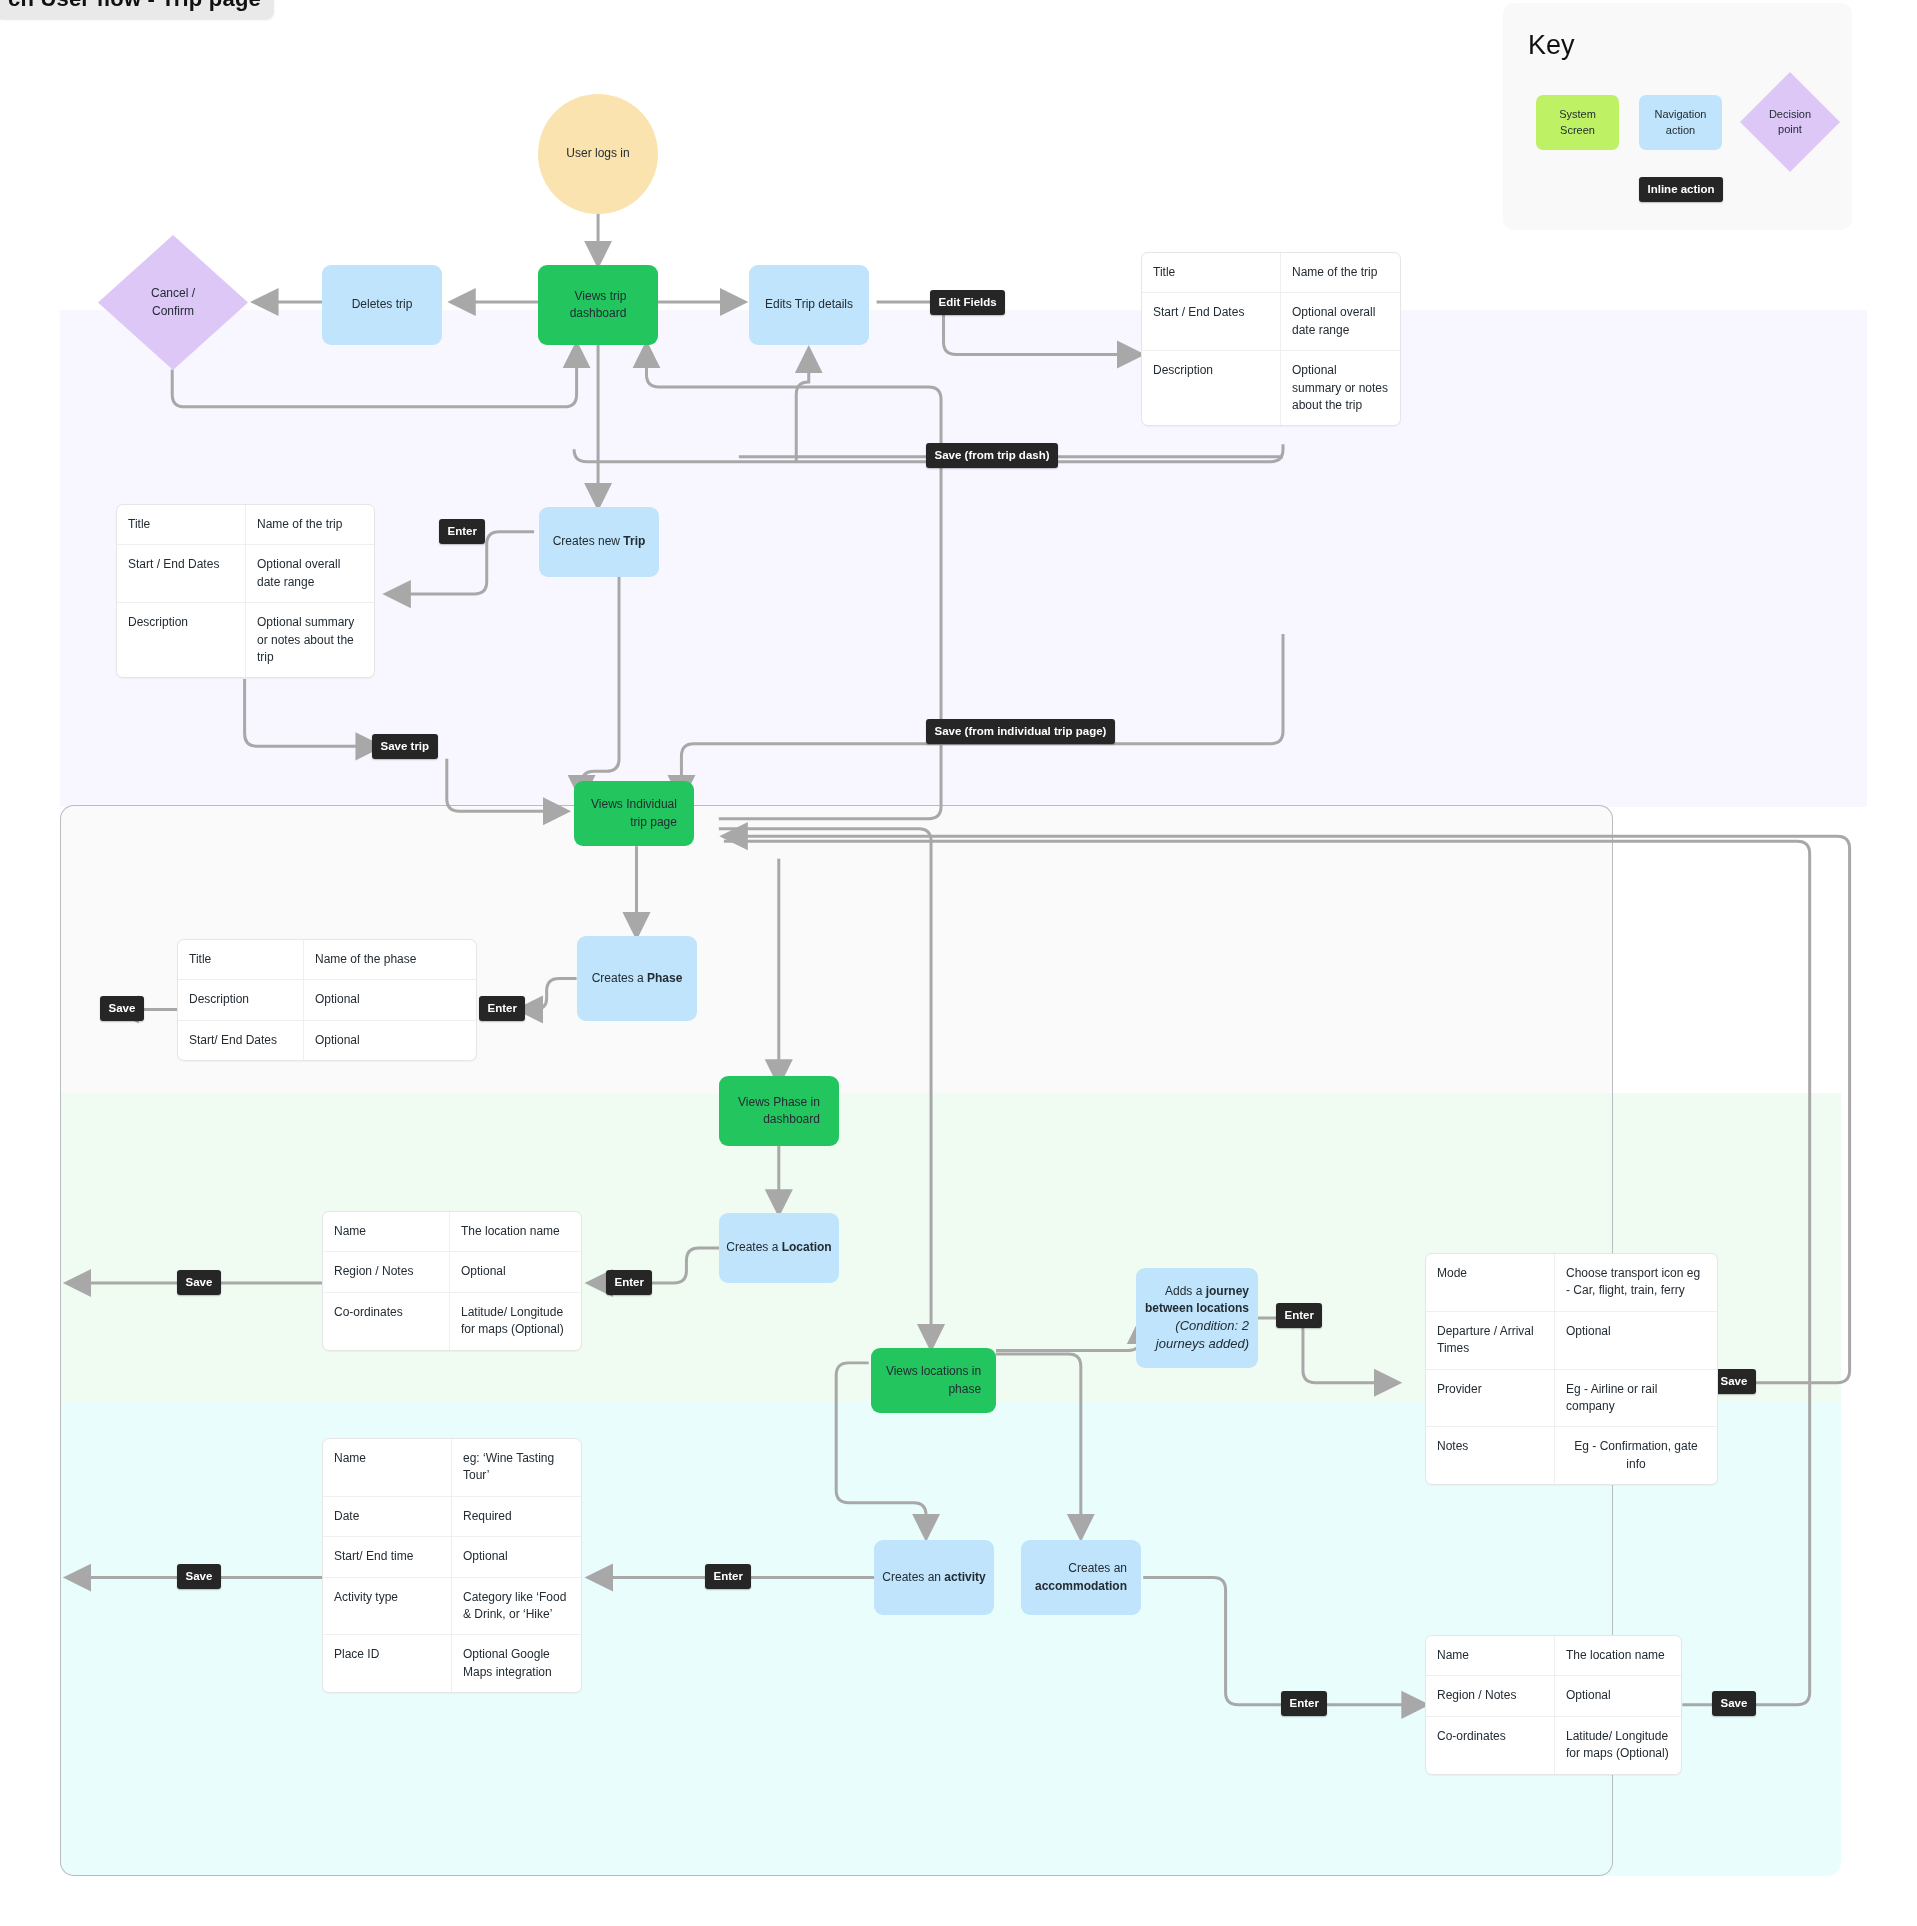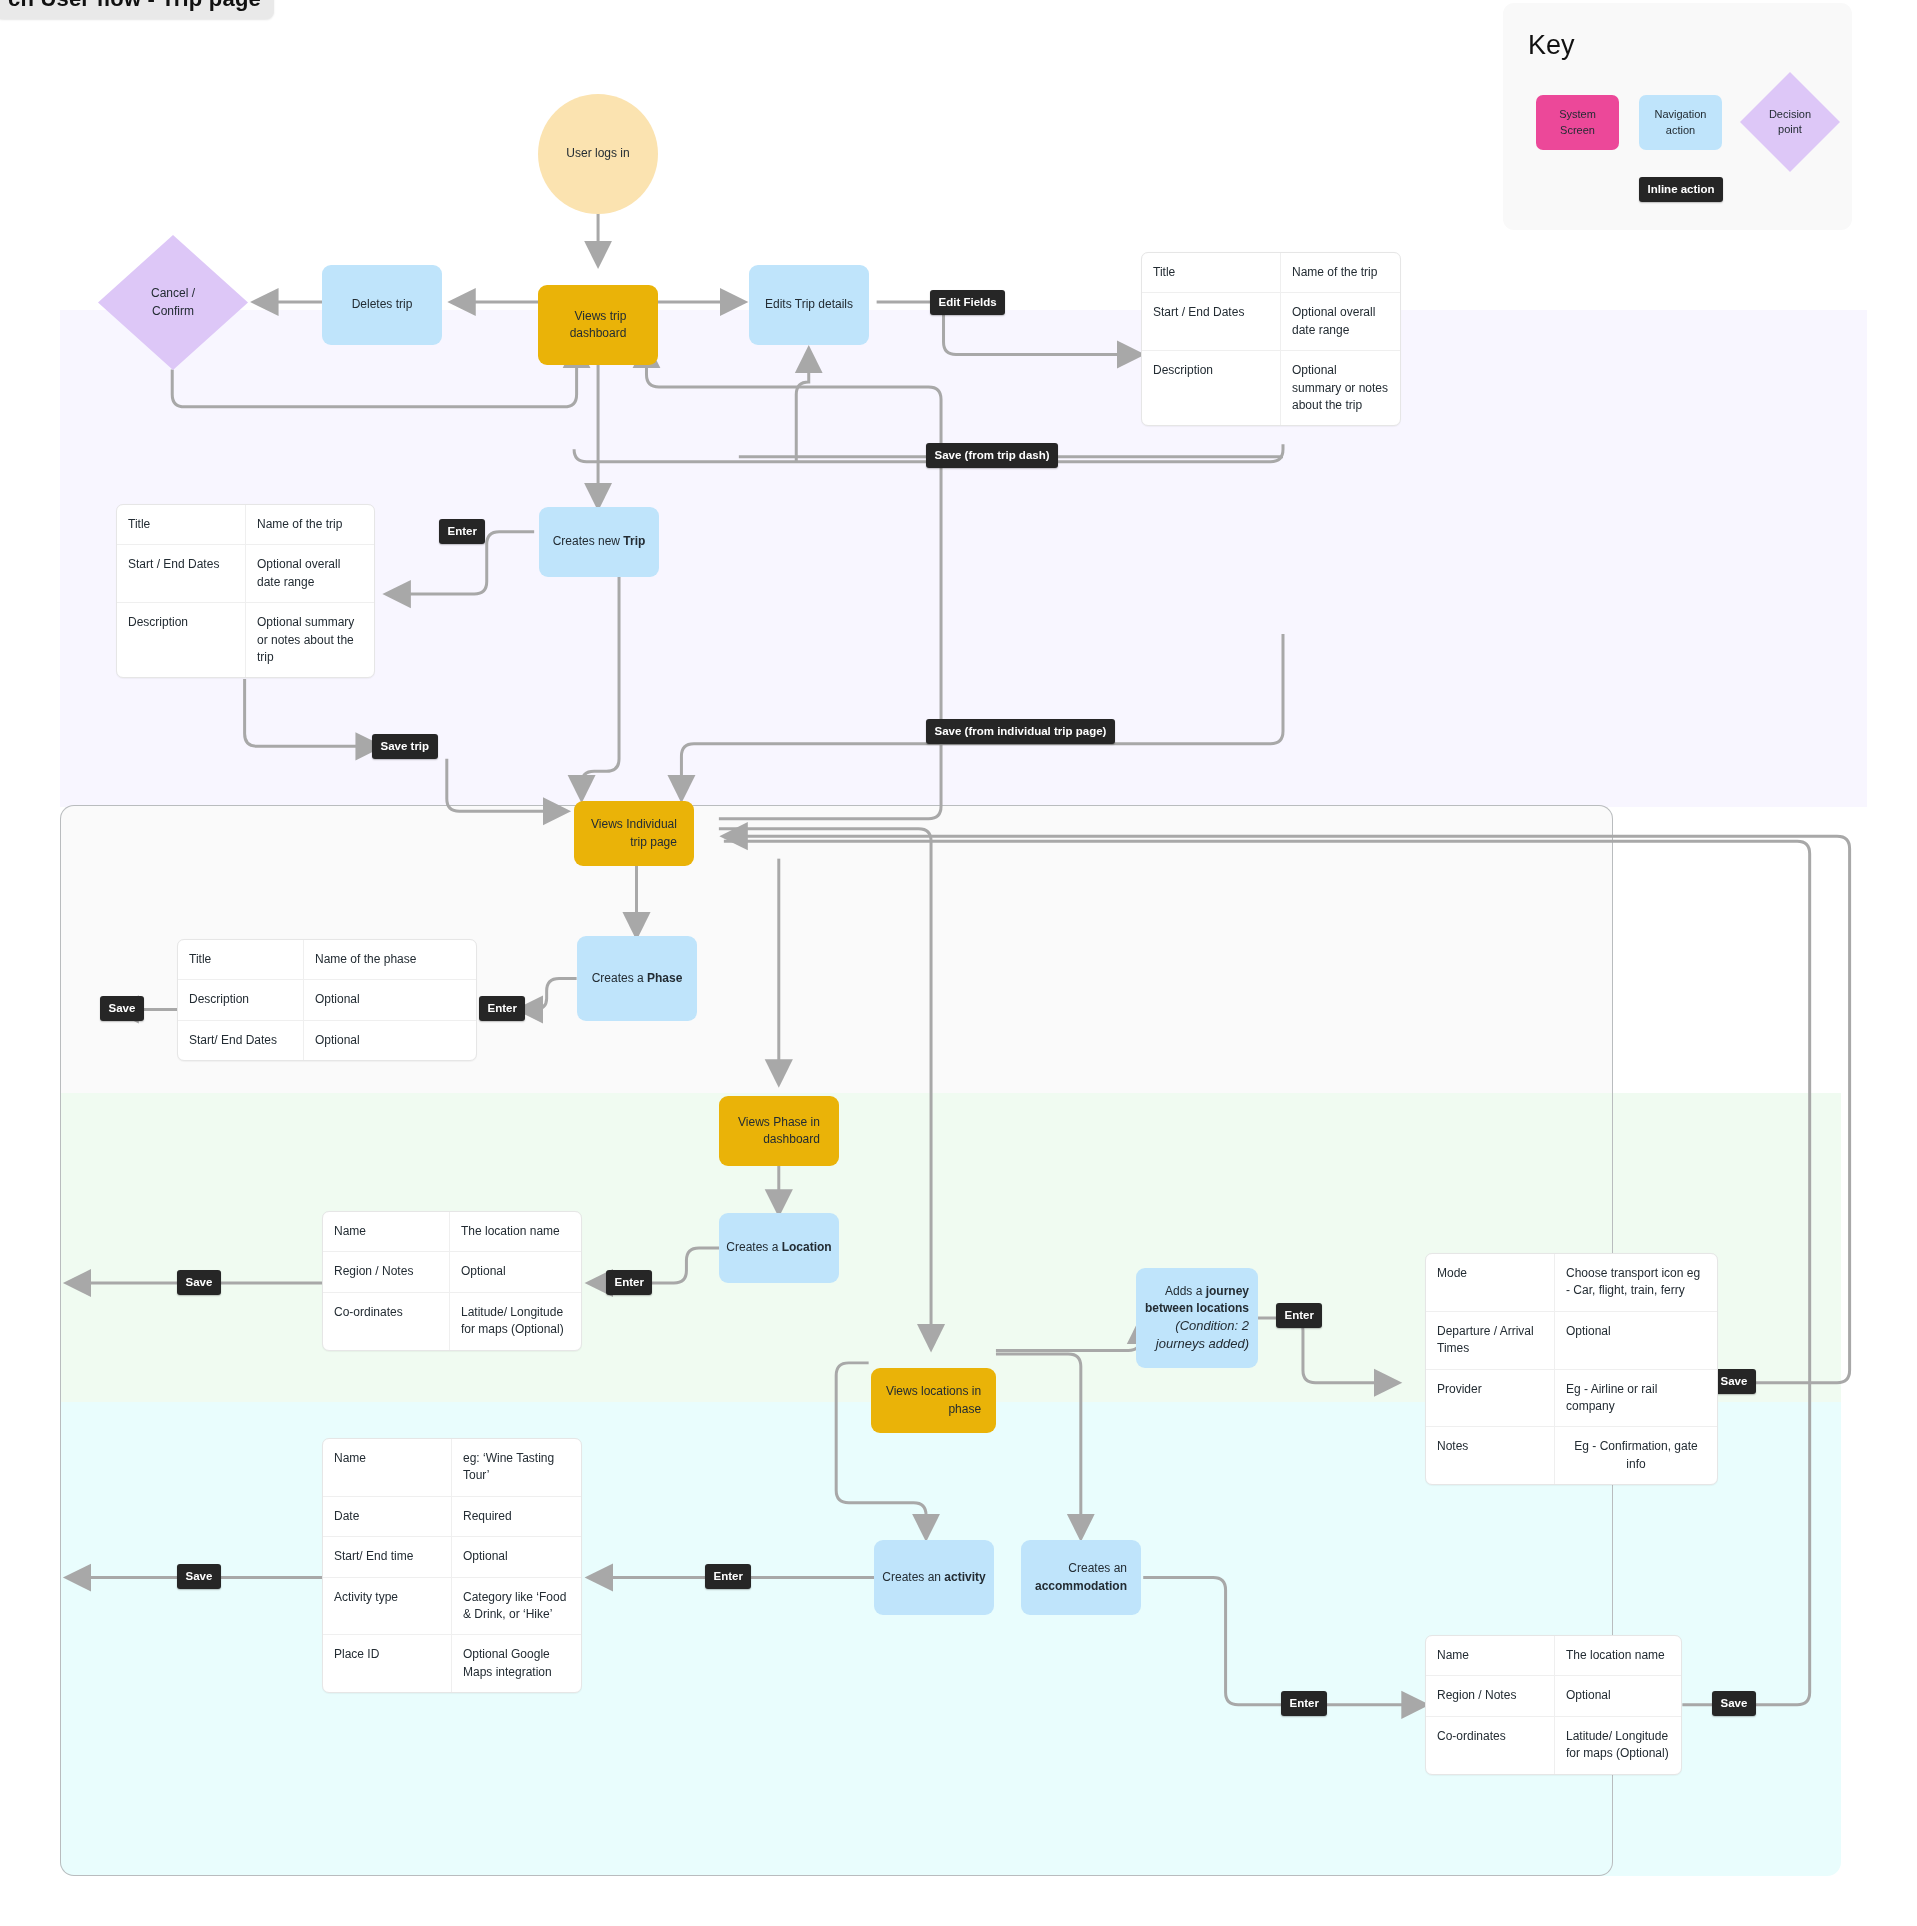--- a/index.html
+++ b/index.html
@@ -31,21 +31,21 @@
   #band-green-wide{ left:60px; top:1093px; width:1781px; height:310px; background:#f0fbf1; }
   #band-cyan-wide { left:60px; top:1402px; width:1781px; height:474px;
                     background:#e9fdfd; border-radius:0 0 14px 14px; }
 
   
   #edges{ position:absolute; left:0; top:0; width:1917px; height:1926px; pointer-events:none; }
 
   
   .node{ position:absolute; display:flex; align-items:center; justify-content:center;
          text-align:right; font-size:12px; line-height:1.42; padding:5px 7px; }
-  .screen{ background:#eab308; border-radius:9px;margin-top:20px; }
+  .screen{ background:#22c55e; border-radius:9px; }
   .nav   { background:#bfe4fb; border-radius:9px; }
   .start { background:#fbe3b0; border-radius:50%; }
   .node b{ font-weight:700; }
   .node i{ font-style:italic; font-size:13px; }
 
   .diamond{ position:absolute; }
   .diamond .dshape{ position:absolute; inset:0; background:#ddc7f7;
       clip-path:polygon(50% 0%,100% 50%,50% 100%,0% 50%); }
   .diamond .dlabel{ position:absolute; inset:0; display:flex; align-items:center;
       justify-content:center; text-align:center; font-size:12px; line-height:1.42; }
@@ -64,21 +64,21 @@
   .ftable .row:last-child{ border-bottom:none; }
   .ftable .k, .ftable .v{ padding:11px 11px; font-size:12px; line-height:1.45; }
   .ftable .k{ border-right:1px solid #efefef; }
 
   
   #key-panel{ position:absolute; left:1503px; top:2.5px; width:349px; height:227px;
               background:#f9f9f9; border-radius:11px; }
   #key-title{ position:absolute; left:1528px; top:30px; font-size:27px; font-weight:400; color:#111; }
   .key-chip{ position:absolute; display:flex; align-items:center; justify-content:center;
              text-align:center; font-size:11px; line-height:1.4; }
-  #key-screen{ left:1536px; top:95px; width:83px; height:55px; background:#ec4899; border-radius:7px; }
+  #key-screen{ left:1536px; top:95px; width:83px; height:55px; background:#bef264; border-radius:7px; }
   #key-nav   { left:1639px; top:95px; width:83px; height:55px; background:#bfe4fb; border-radius:7px; }
   #key-dec   { left:1740px; top:72px; width:100px; height:100px; }
   #key-dec .dshape{ position:absolute; inset:0; background:#ddc7f7;
       clip-path:polygon(50% 0%,100% 50%,50% 100%,0% 50%); }
   #key-dec .dlabel{ position:absolute; inset:0; display:flex; align-items:center;
       justify-content:center; text-align:center; font-size:11px; line-height:1.4; }
   #key-inline{ left:1639px; top:177px; }
 </style>
 </head>
 <body>

